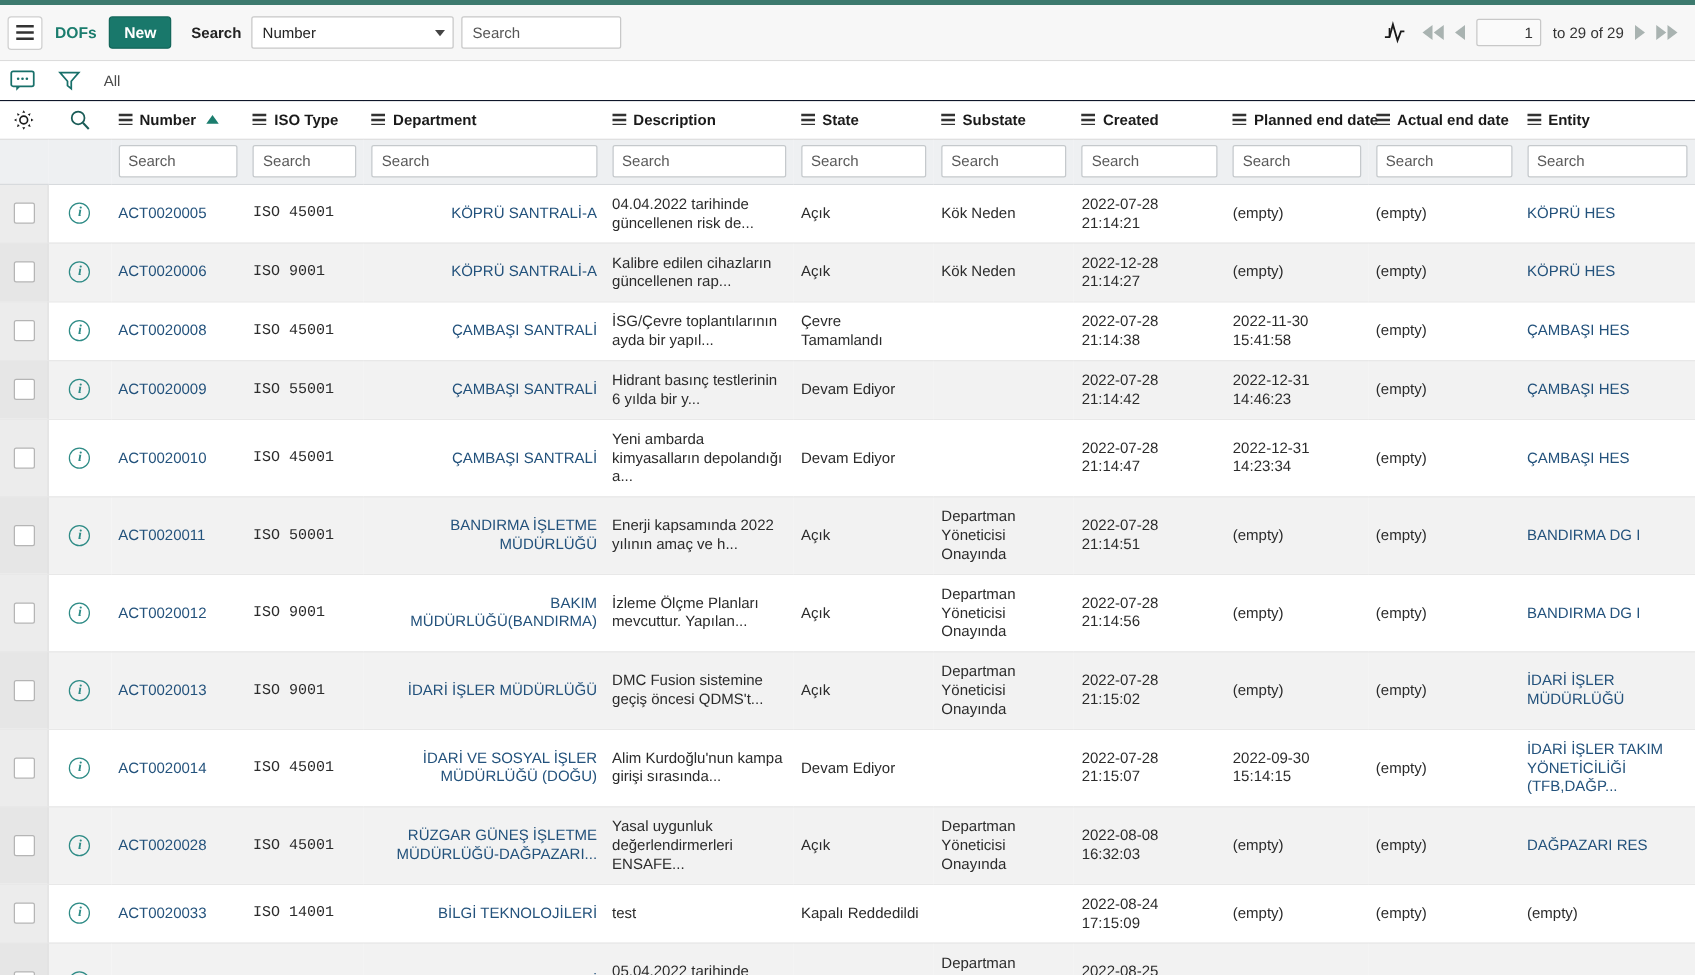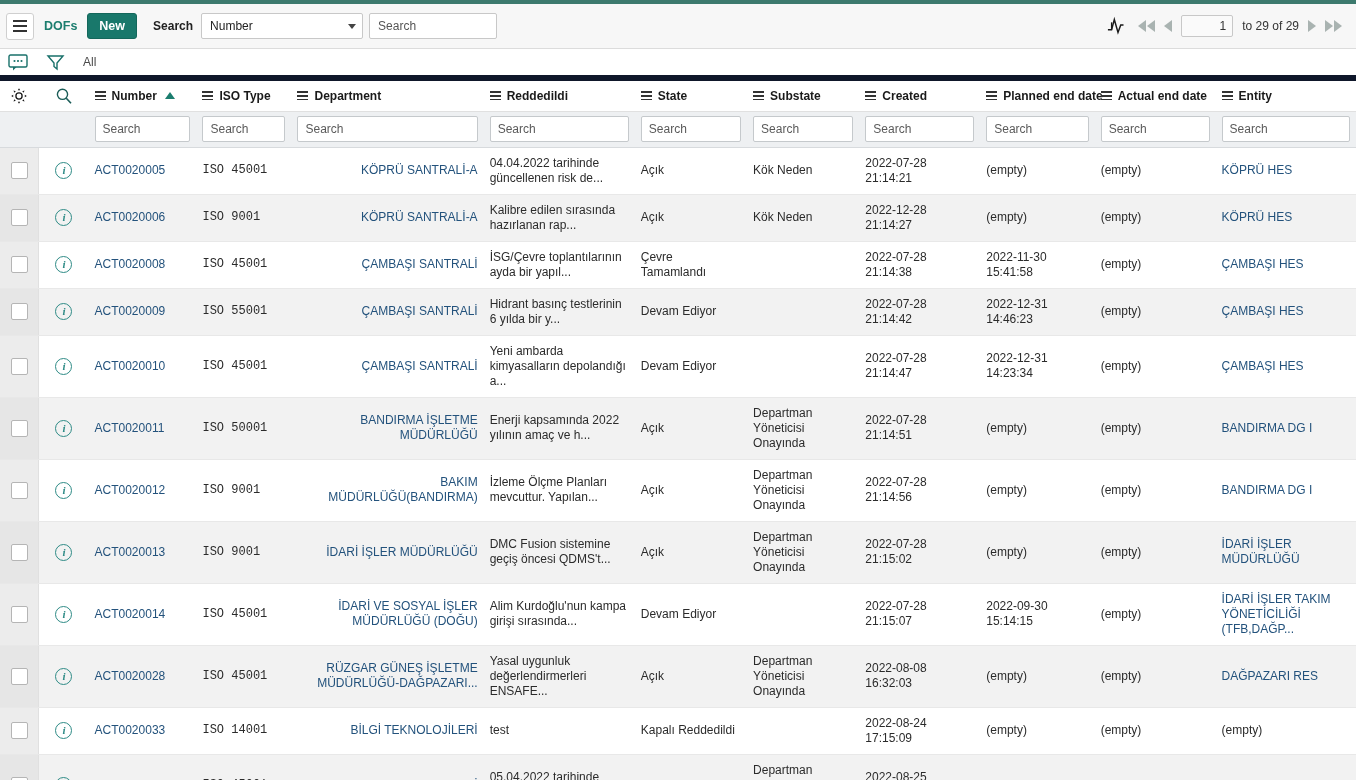--- a/index.html
+++ b/index.html
@@ -81,21 +81,21 @@
     border: 1px solid #c8c8c8; border-radius: 2px;
     font-size: 12px; color: #333; text-align: right;
     padding-right: 6px; display:flex; align-items:center; justify-content:flex-end;
   }
   .page-info { font-size: 12px; color: #333; white-space: nowrap; }
 
   
   #filter-bar {
     height: 32px;
     background: #ffffff;
-    border-bottom: 6px solid #0f172a;
+    border-bottom: 1px solid #0f172a;
     display: flex; align-items: center;
     padding-left: 8px; gap: 18px;
   }
   .fb-icon { cursor: pointer; display:flex; align-items:center; }
   .fb-all { font-size: 12px; color: #4a4a4a; cursor: pointer; }
 
   
   #grid { width: 1356px; height: 703px; overflow: hidden; position: relative; }
   table.grid-table { border-collapse: collapse; width: 1356px; table-layout: fixed; }
 
@@ -303,21 +303,21 @@
             <span>Department</span>
           </div>
         </th>
         <th>
           <div class="th-inner">
             <span class="col-menu-icon">
                 <i></i>
                 <i></i>
                 <i></i>
               </span>
-            <span>Reddedildi</span>
+            <span>Description</span>
           </div>
         </th>
         <th>
           <div class="th-inner">
             <span class="col-menu-icon">
                 <i></i>
                 <i></i>
                 <i></i>
               </span>
             <span>State</span>
@@ -425,21 +425,21 @@
           <td class="c-planned"><span>(empty)</span></td>
           <td class="c-actual"><span>(empty)</span></td>
           <td class="c-entity"><a class="cell-link">KÖPRÜ HES</a></td>
         </tr>
         <tr class="data-row even">
           <td class="chk-col"><span class="row-chk"></span></td>
           <td class="icon-col"><span class="info-icon">i</span></td>
           <td class="c-number"><a class="cell-link">ACT0020006</a></td>
           <td class="c-iso"><span>ISO 9001</span></td>
           <td class="c-dept"><a class="cell-link">KÖPRÜ SANTRALİ-A</a></td>
-          <td class="c-desc"><span>Kalibre edilen sırasında hazırlanan rap...</span></td>
+          <td class="c-desc"><span>Kalibre edilen cihazların güncellenen rap...</span></td>
           <td class="c-state"><span>Açık</span></td>
           <td class="c-substate"><span>Kök Neden</span></td>
           <td class="c-created"><span>2022-12-28 21:14:27</span></td>
           <td class="c-planned"><span>(empty)</span></td>
           <td class="c-actual"><span>(empty)</span></td>
           <td class="c-entity"><a class="cell-link">KÖPRÜ HES</a></td>
         </tr>
         <tr class="data-row odd">
           <td class="chk-col"><span class="row-chk"></span></td>
           <td class="icon-col"><span class="info-icon">i</span></td>

